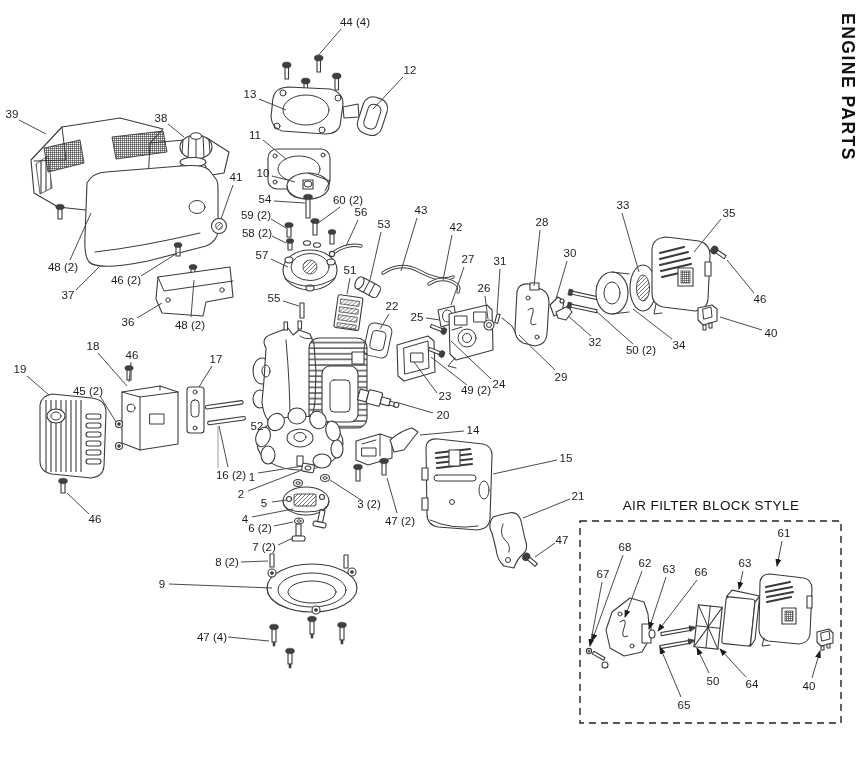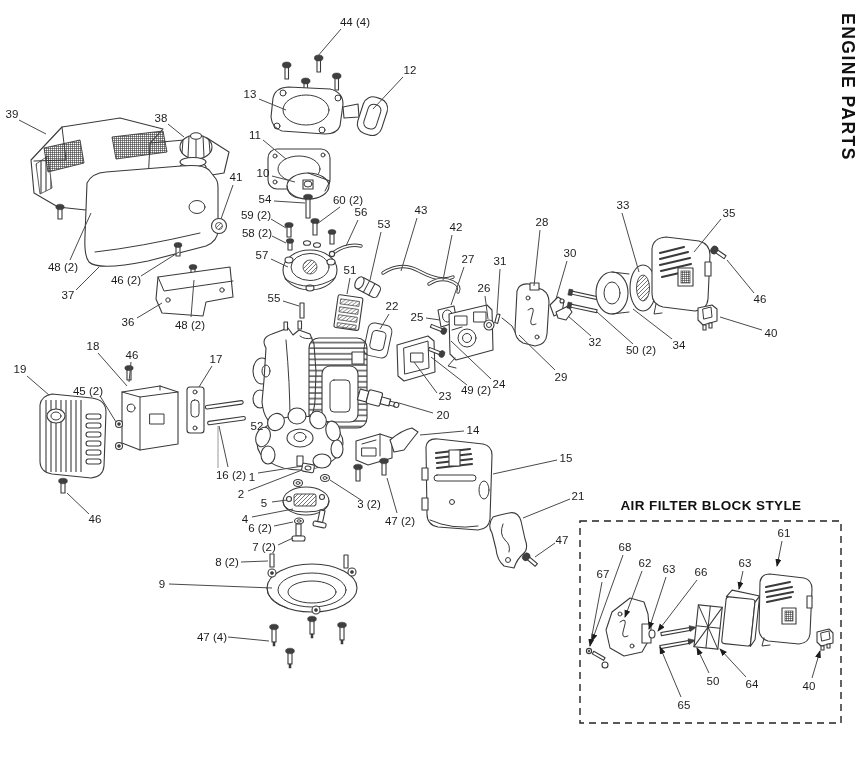--- a/index.html
+++ b/index.html
@@ -10,21 +10,21 @@
   .leader{stroke:#4a4a4a;stroke-width:1;fill:none;}
   .p{fill:#fff;stroke:#3a3a3a;stroke-width:1.1;stroke-linejoin:round;stroke-linecap:round;}
   .ln{fill:none;stroke:#3a3a3a;stroke-width:1;stroke-linejoin:round;stroke-linecap:round;}
   .dk{fill:#3f3f3f;stroke:#333;stroke-width:.5;}
   .tube{fill:none;stroke:#3a3a3a;stroke-width:3.4;stroke-linecap:round;}
   .tubein{fill:none;stroke:#fff;stroke-width:1.6;stroke-linecap:round;}
   .slat{stroke:#3a3a3a;stroke-width:2.1;stroke-linecap:round;}
   .engine-title{position:absolute;left:858px;top:13px;transform-origin:0 0;transform:rotate(90deg);
     font-weight:bold;font-size:17.5px;letter-spacing:1.5px;color:#111;white-space:nowrap;}
   .inset-title{position:absolute;left:580px;top:498px;width:262px;text-align:center;
-    font-weight:bold;font-size:13.5px;letter-spacing:.4px;color:#111;}
+    font-weight:normal;font-size:13.5px;letter-spacing:.4px;color:#111;}
 </style>
 </head>
 <body>
 
 <div class="stage">
 
   <div class="engine-title">ENGINE PARTS</div>
   <div class="inset-title">AIR FILTER BLOCK STYLE</div>
 
   <svg id="diagram" width="861" height="766" viewBox="0 0 861 766">

